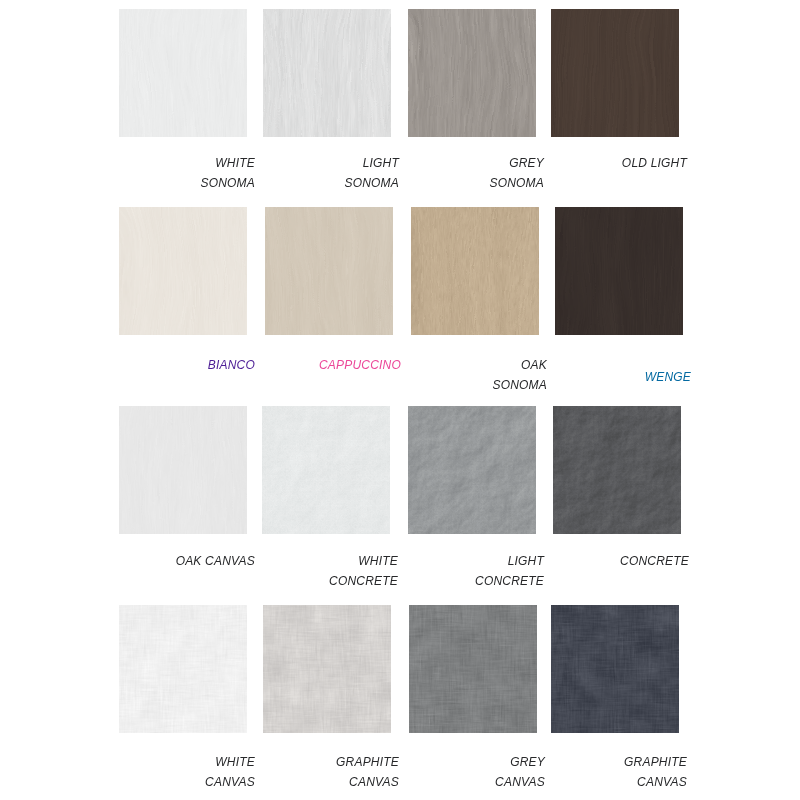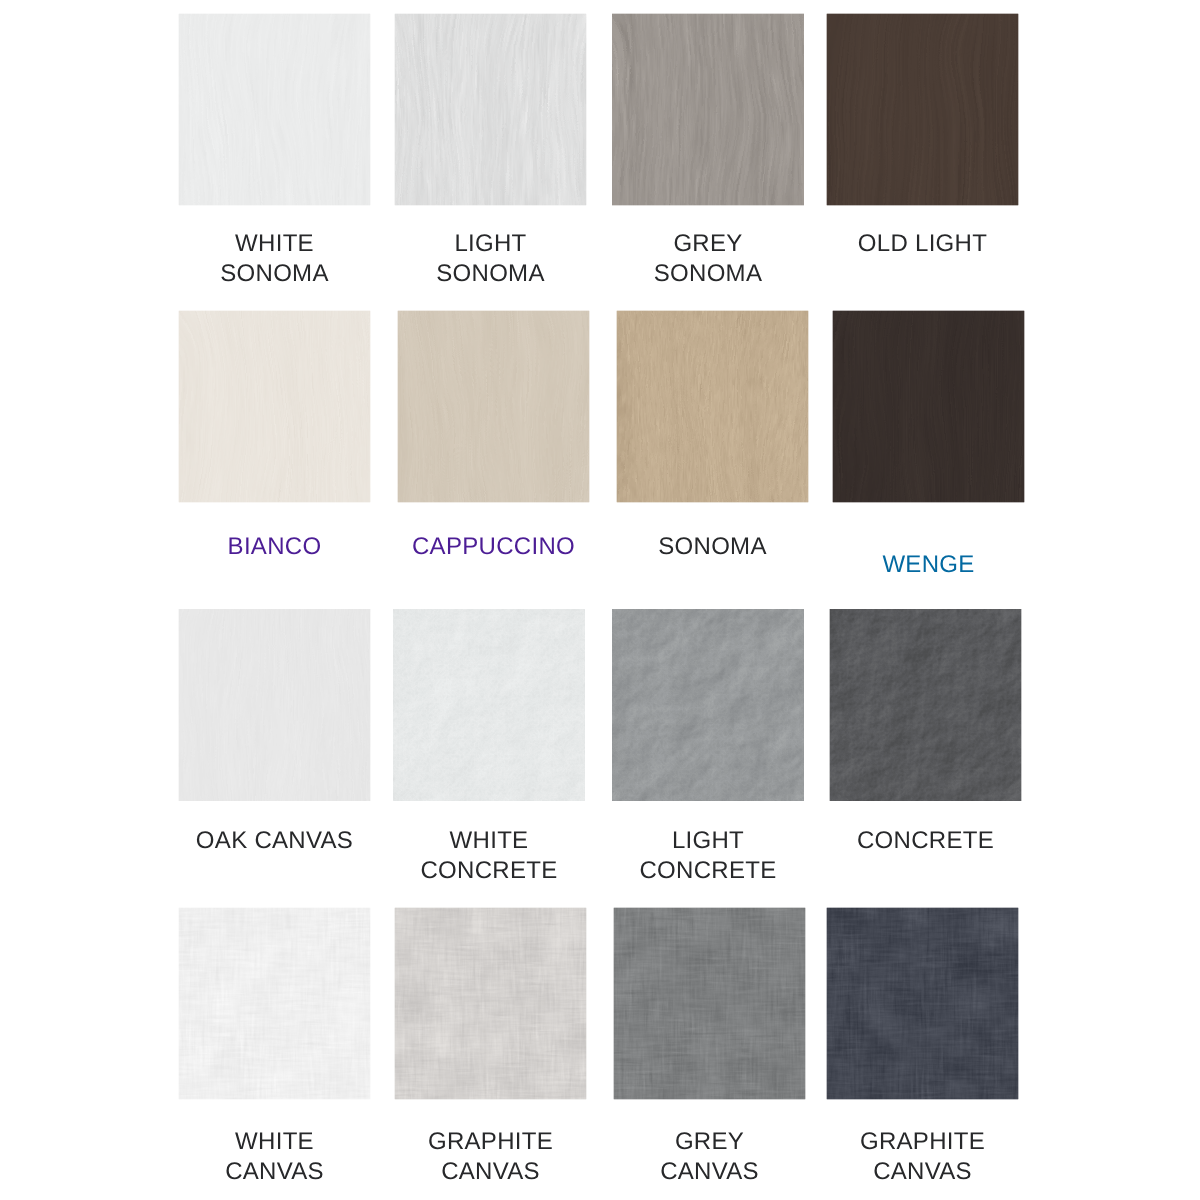--- a/index.html
+++ b/index.html
@@ -2,24 +2,24 @@
 <html><head>
 <meta charset="utf-8">
 <style>
   html,body{margin:0;padding:0;}
   body{width:800px;height:800px;background:#ffffff;
        font-family:"Liberation Sans",sans-serif;overflow:hidden;}
   #grid{position:absolute;left:0;top:0;width:800px;height:800px;}
   .cell{position:absolute;width:144px;}
   .sw{position:absolute;left:8px;top:0;width:128px;height:128px;overflow:hidden;}
   .sw svg{display:block;width:128px;height:128px;}
-  .lbl{position:absolute;left:0;width:144px;text-align:center;
-       font-size:16px;letter-spacing:0.2px;color:#27282a;
+  .lbl{position:absolute;left:0;width:144px;text-align:right;
+       font-size:12px;letter-spacing:0.2px;color:#27282a;
        -webkit-font-smoothing:antialiased;
-       transform:translateZ(0);}
+       transform:translateZ(0);font-style:italic;}
   .lbl-line{white-space:nowrap;}
 </style>
 </head>
 <body style="background: rgb(255, 255, 255);">
 
 <div id="grid">
   <div class="cell" style="left: 111px; top: 9px;">
     <div class="sw">
         <svg width="128" height="128" viewBox="0 0 128 128">
           <defs>
@@ -167,21 +167,21 @@
                 <feFuncR type="linear" slope="0.1137" intercept="0.7725"></feFuncR>
                 <feFuncG type="linear" slope="0.1255" intercept="0.7255"></feFuncG>
                 <feFuncB type="linear" slope="0.1412" intercept="0.6549"></feFuncB>
               </feComponentTransfer>
             </filter>
           </defs>
           <rect width="128" height="128" fill="#d4c9b9"></rect>
           <rect x="-44" y="-44" width="216" height="216" filter="url(#tex5)"></rect>
         </svg>
       </div>
-    <div class="lbl" style="top: 147.8px; line-height: 20.2px; color: #4c1d95;">
+    <div class="lbl" style="top: 147.8px; line-height: 20.2px; color: #ec4899;">
         <div class="lbl-line">CAPPUCCINO</div>
     </div>
   </div>
   <div class="cell" style="left: 403px; top: 207px;">
     <div class="sw">
         <svg width="128" height="128" viewBox="0 0 128 128">
           <defs>
             <filter id="tex6" x="-40%" y="-40%" width="180%" height="180%" color-interpolation-filters="sRGB">
               <feTurbulence type="fractalNoise" baseFrequency="0.9 0.09" numOctaves="4" seed="69" result="fine"></feTurbulence>
               <feTurbulence type="fractalNoise" baseFrequency="0.05 0.004" numOctaves="4" seed="105" result="coarse"></feTurbulence>
@@ -194,20 +194,21 @@
                 <feFuncG type="linear" slope="0.3020" intercept="0.5216"></feFuncG>
                 <feFuncB type="linear" slope="0.2980" intercept="0.4118"></feFuncB>
               </feComponentTransfer>
             </filter>
           </defs>
           <rect width="128" height="128" fill="#c1ab8d"></rect>
           <rect x="-44" y="-44" width="216" height="216" filter="url(#tex6)"></rect>
         </svg>
       </div>
     <div class="lbl" style="top: 147.8px; line-height: 20.2px; color: rgb(39, 40, 42);">
+        <div class="lbl-line">OAK</div>
         <div class="lbl-line">SONOMA</div>
     </div>
   </div>
   <div class="cell" style="left: 547px; top: 207px;">
     <div class="sw">
         <svg width="128" height="128" viewBox="0 0 128 128">
           <defs>
             <filter id="tex7" x="-40%" y="-40%" width="180%" height="180%" color-interpolation-filters="sRGB">
               <feTurbulence type="fractalNoise" baseFrequency="1.3 0.02" numOctaves="4" seed="80" result="fine"></feTurbulence>
               <feTurbulence type="fractalNoise" baseFrequency="0.04 0.004" numOctaves="4" seed="116" result="coarse"></feTurbulence>

